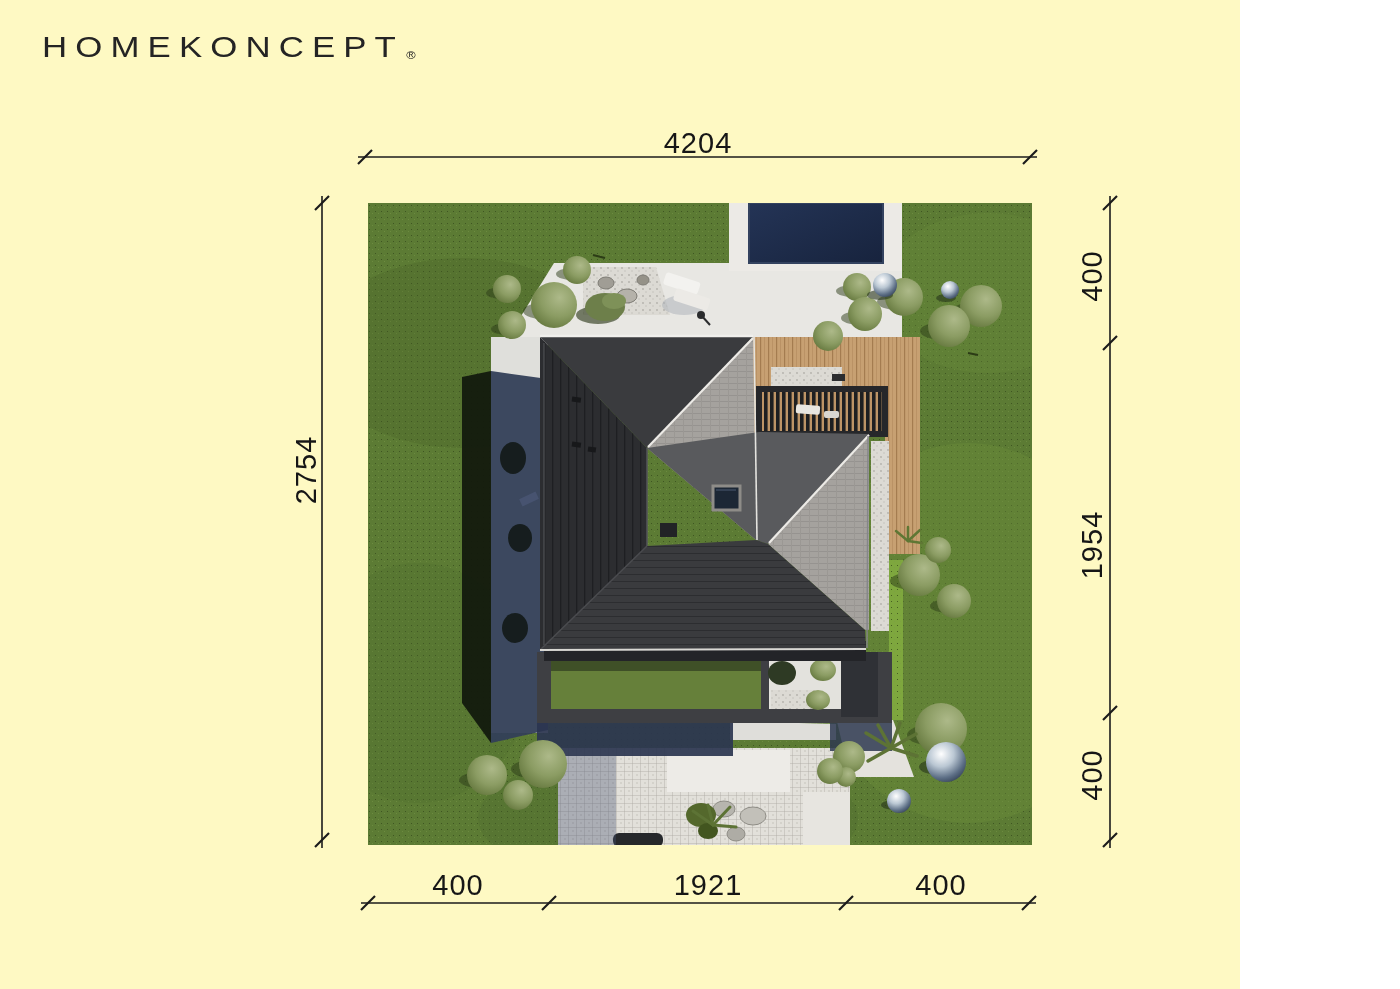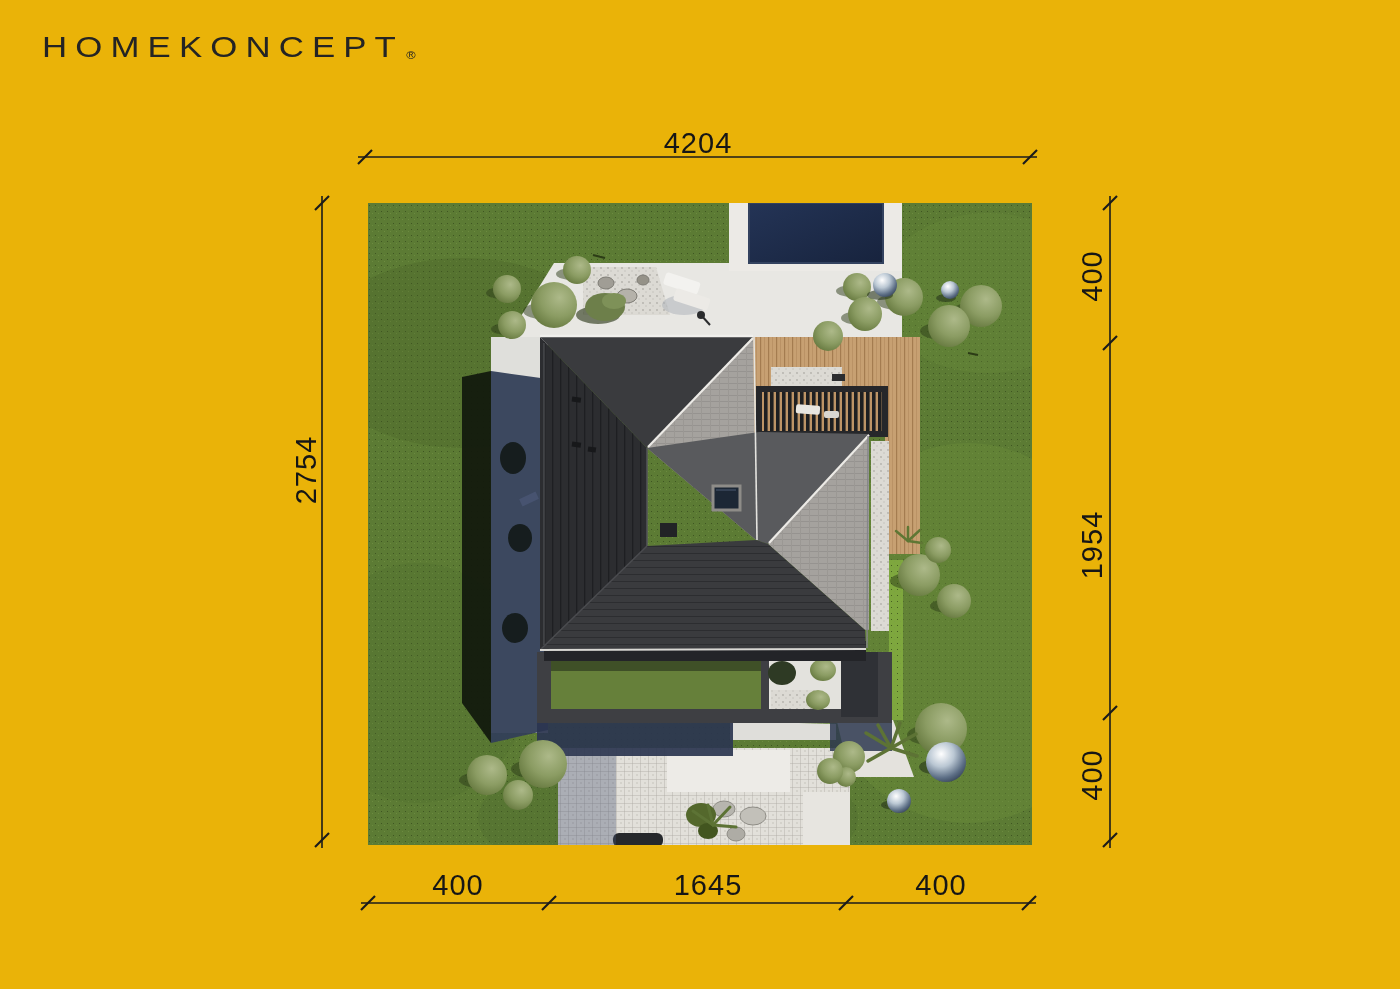--- a/index.html
+++ b/index.html
@@ -1,16 +1,16 @@
 <!DOCTYPE html>
 <html><head>
 <meta charset="utf-8">
 <style>
   html,body{margin:0;padding:0;background:#ffffff;}
-  .page{position:relative;width:1400px;height:989px;background:#eab308;overflow:hidden;
+  .page{position:relative;width:1240px;height:989px;background:#fef9c3;overflow:hidden;
         font-family:"Liberation Sans",sans-serif;color:#1b1b1b;}
   .logo{position:absolute;left:42px;top:30px;font-size:30px;font-weight:300;color:#242424;
         letter-spacing:7px;transform:scaleX(1.16);transform-origin:left center;white-space:nowrap;}
   .logo .rmark{font-size:11px;letter-spacing:0;vertical-align:-2px;margin-left:2px;}
   .dimlabel{position:absolute;font-size:29px;color:#161616;letter-spacing:1px;
             transform:translate(-50%,-50%);white-space:nowrap;}
   .dimlabel.vert{transform:translate(-50%,-50%) rotate(-90deg);}
   svg{display:block;}
   .dims{position:absolute;left:0;top:0;pointer-events:none;}
   .aerial{position:absolute;left:368px;top:203px;}
@@ -52,21 +52,21 @@
       <line x1="1022" y1="910" x2="1036" y2="896"></line>
     </g>
   </svg>
 
   <span class="dimlabel" style="left:698px;top:143px;">4204</span>
   <span class="dimlabel vert" style="left:306px;top:470px;">2754</span>
   <span class="dimlabel vert" style="left:1092px;top:276px;">400</span>
   <span class="dimlabel vert" style="left:1092px;top:545px;">1954</span>
   <span class="dimlabel vert" style="left:1092px;top:775px;">400</span>
   <span class="dimlabel" style="left:458px;top:885px;">400</span>
-  <span class="dimlabel" style="left:708px;top:885px;">1645</span>
+  <span class="dimlabel" style="left:708px;top:885px;">1921</span>
   <span class="dimlabel" style="left:941px;top:885px;">400</span>
 
   <svg class="aerial" width="664" height="642" viewBox="0 0 664 642">
     <defs>
       <pattern id="grassNoise" width="6" height="6" patternUnits="userSpaceOnUse">
         <rect width="6" height="6" fill="none"></rect>
         <rect x="1" y="2" width="1" height="1" fill="#22310f"></rect>
         <rect x="4" y="4" width="1" height="1" fill="#7d9a4a"></rect>
       </pattern>
       <pattern id="roofStripesV" width="8" height="8" patternUnits="userSpaceOnUse">

